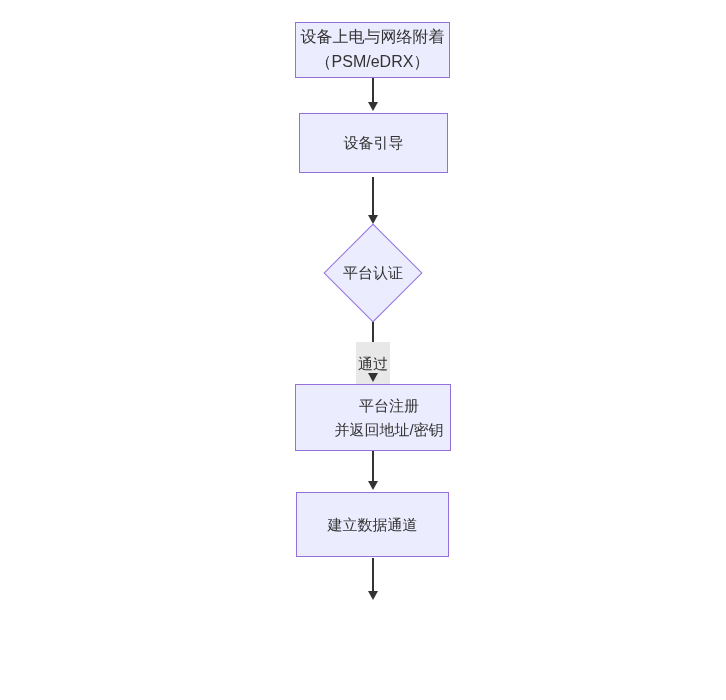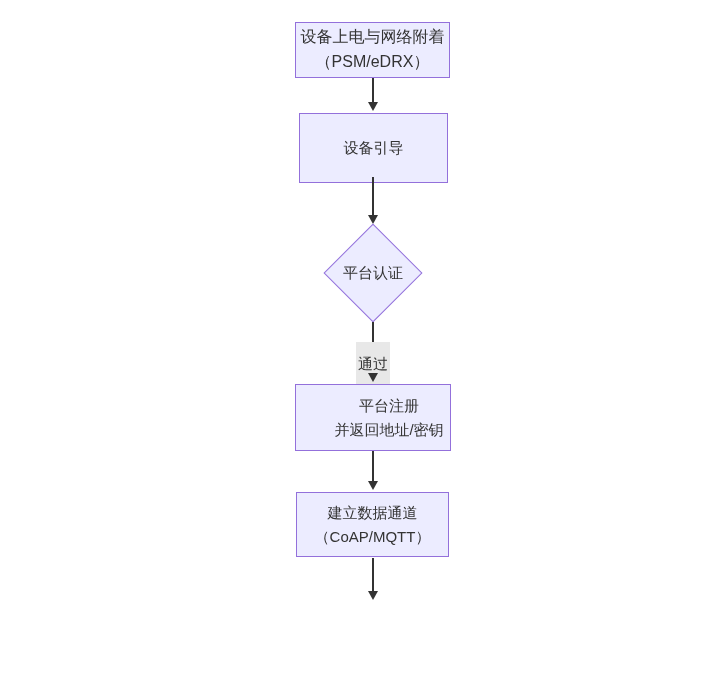--- a/index.html
+++ b/index.html
@@ -23,21 +23,21 @@
     display: flex;
     flex-direction: column;
     align-items: center;
     justify-content: center;
     text-align: center;
     font-size: 15px;
     line-height: 1.55;
     box-sizing: border-box;
   }
   #node-a { left: 295px; top: 22px;  width: 155px; height: 56px; font-size: 16px; }
-  #node-b { left: 299px; top: 113px; width: 149px; height: 70px; }
+  #node-b { left: 299px; top: 113px; width: 149px; height: 60px; }
   #node-d { left: 295px; top: 384px; width: 156px; height: 67px; padding-left: 32px; }
   #node-e { left: 296px; top: 492px; width: 153px; height: 65px; }
   #node-f { left: 299px; top: 602px; width: 148px; height: 65px; }
 
   .diamond-wrap {
     position: absolute;
     left: 323px; top: 223px;
     width: 100px; height: 100px;
   }
   .diamond-shape {
@@ -124,20 +124,19 @@
   <div class="node" id="node-d">
     <span>平台注册</span>
     <span>并返回地址/密钥</span>
   </div>
 
   <div class="edge-line" id="line-4"></div>
   <div class="edge-head" id="head-4"></div>
 
   <div class="node" id="node-e">
     <span>建立数据通道</span>
-    <span>（CoAP/MQTT）</span>
   </div>
 
   <div class="edge-line" id="line-5"></div>
   <div class="edge-head" id="head-5"></div>
 
 
 </div>
 
 </body></html>

